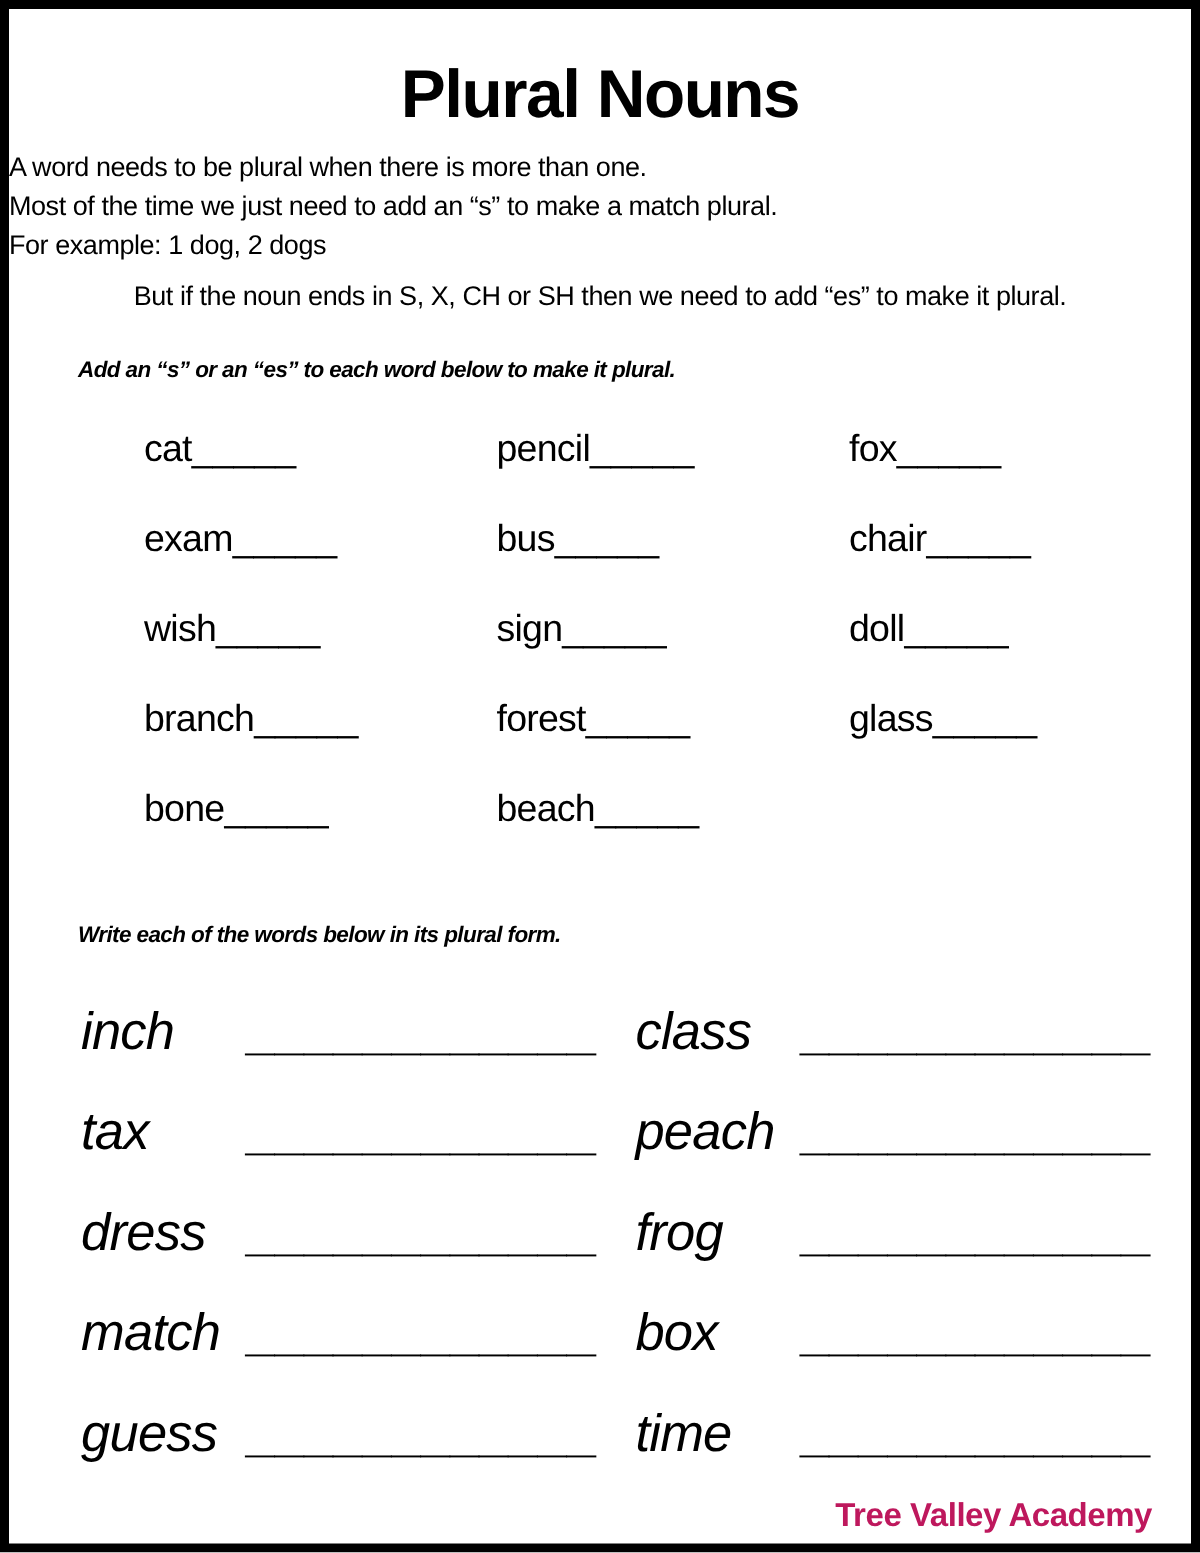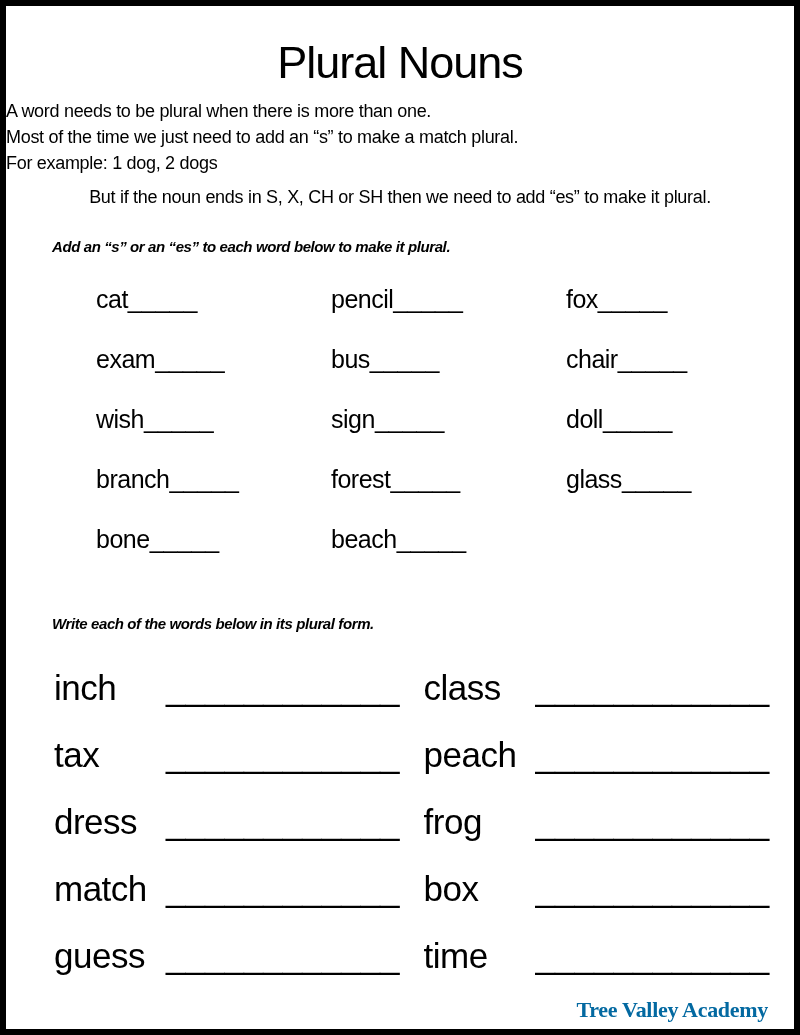--- a/index.html
+++ b/index.html
@@ -15,21 +15,21 @@
     background: #ffffff;
     border: 6px solid #000000;
     font-family: "Liberation Sans", sans-serif;
     color: #000000;
     overflow: hidden;
   }
   .title {
     margin-top: 32px;
     text-align: center;
     font-size: 45px;
-    font-weight: normal;
+    font-weight: bold;
     letter-spacing: -1px;
     line-height: 1.1;
   }
   .intro {
     margin-top: 10px;
     text-align: left;
     font-size: 18px;
     line-height: 26px;
     letter-spacing: -0.3px;
   }
@@ -58,20 +58,21 @@
     line-height: 60px;
     font-size: 25px;
     letter-spacing: -0.5px;
     white-space: nowrap;
   }
   .grid2 {
     margin: 22px 30px 0 48px;
     display: grid;
     grid-template-columns: 1fr 1fr;
     column-gap: 24px;
+    font-style: italic;
   }
   .grid2 .cell {
     height: 67px;
     line-height: 67px;
     font-size: 35px;
     letter-spacing: -0.5px;
     white-space: nowrap;
     display: flex;
   }
   .grid2 .word {
@@ -162,15 +163,15 @@
     <div class="cell">
         <span class="word">guess</span>
         <span class="blank">____________</span>
       </div>
     <div class="cell">
         <span class="word">time</span>
         <span class="blank">____________</span>
       </div>
   </div>
 
-  <div class="brand" style="color: #0369a1; font-family: Liberation Serif, serif;">Tree Valley Academy</div>
+  <div class="brand" style="color: #be185d;">Tree Valley Academy</div>
 
 </div>
 
 </body></html>

